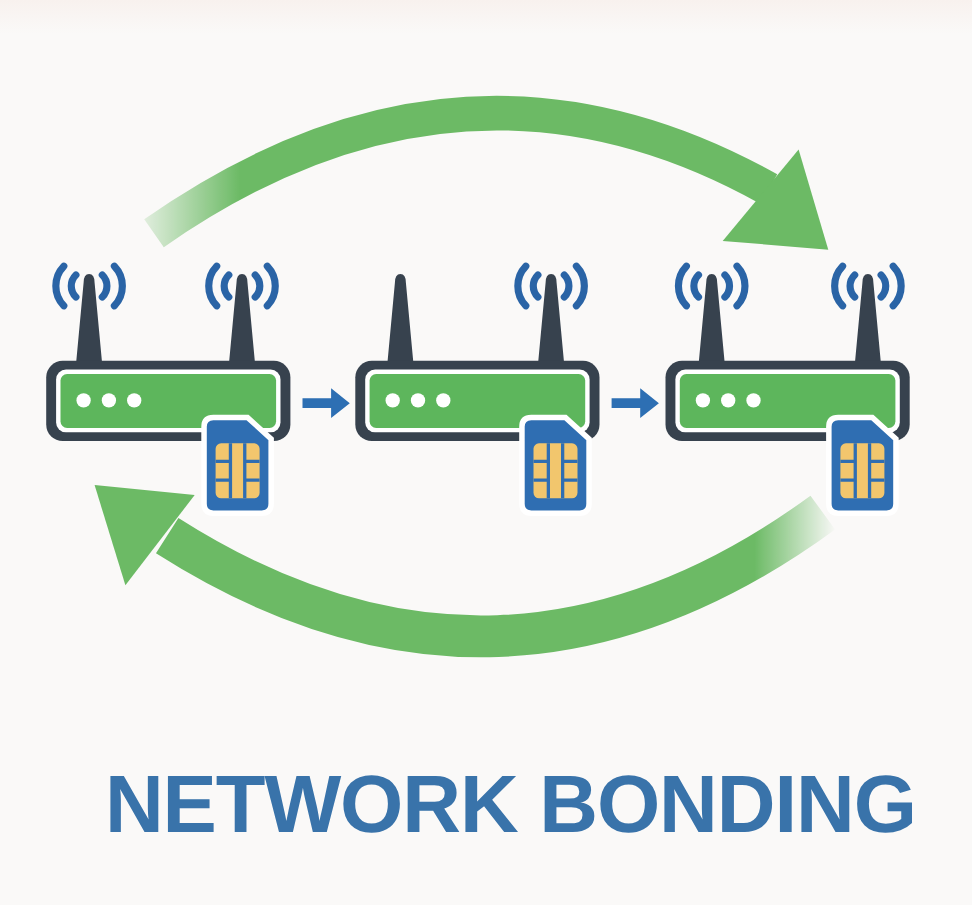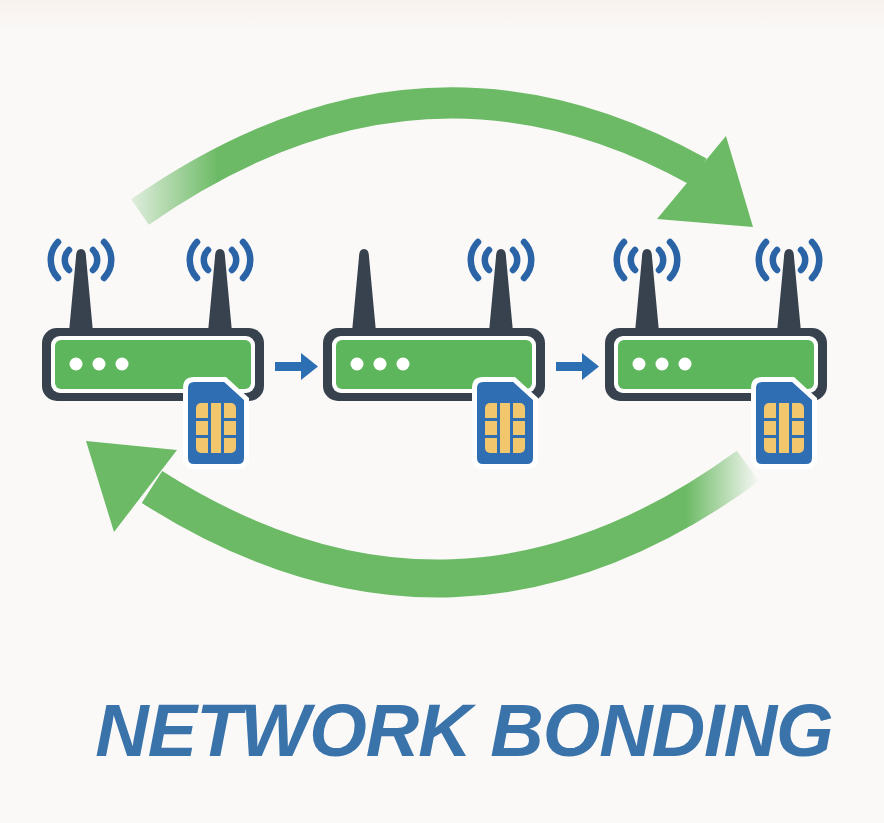--- a/index.html
+++ b/index.html
@@ -5,21 +5,20 @@
   html,body{margin:0;padding:0;}
   body{
     width:884px;height:823px;
     background:var(--background,#faf9f8);
     font-family:"Liberation Sans", sans-serif;
     overflow:hidden;
   }
   .canvas{
     position:relative;width:884px;height:767px;
     background:linear-gradient(180deg,#f8f1ee 0%, var(--background,#faf9f8) 4%);
-    font-style:italic;
   }
   .diagram-svg{position:absolute;left:0;top:0;display:block;}
   .cycle-arc{stroke:var(--arc-green);fill:none;}
   .cycle-head{fill:var(--arc-green);}
   .title{
     position:absolute;top:688px;left:22px;right:-22px;
     text-align:center;
     font-size:74px;font-weight:bold;letter-spacing:-1px;
     color:var(--title-blue,#3973aa);
     white-space:nowrap;

